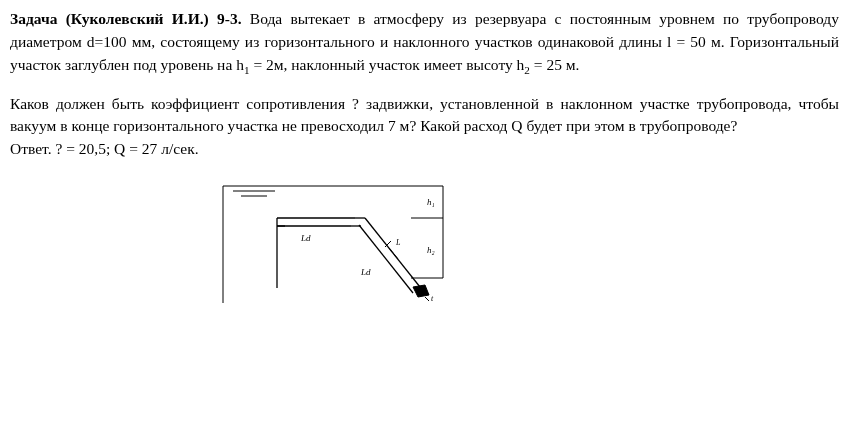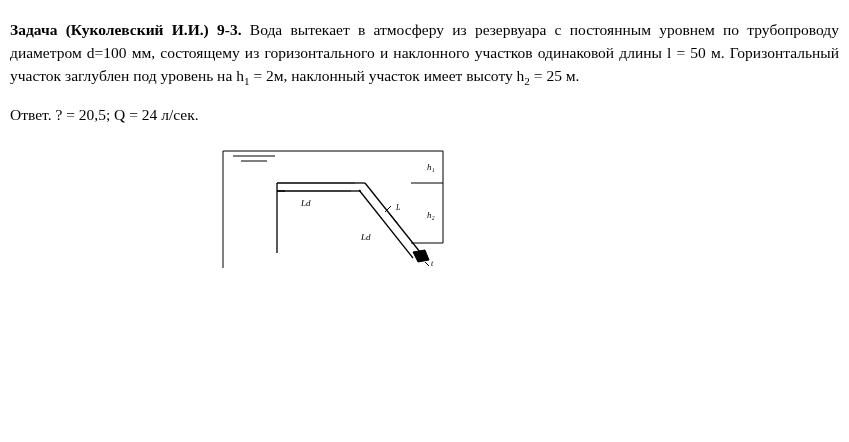--- a/index.html
+++ b/index.html
@@ -12,21 +12,21 @@
     height: 442px;
     font-family: "Liberation Serif", serif;
     color: #000000;
     overflow: hidden;
   }
   .page {
     position: relative;
     width: 849px;
     height: 368px;
     box-sizing: border-box;
-    padding: 19px 10px 0 10px;
+    padding: 8px 10px 0 10px;
   }
   .para {
     font-size: 15.5px;
     line-height: 1.47;
     text-align: justify;
     margin: 0;
   }
   .para.first {
     text-indent: 0;
   }
@@ -52,23 +52,24 @@
 </style>
 </head>
 <body>
 
 <div class="page">
 
   <p class="para first"><span class="bold">Задача (Куколевский И.И.) 9-3.</span><span> Вода вытекает в атмосферу из резервуара с постоянным уровнем по трубопроводу диаметром d=100 мм, состоящему из горизонтального и наклонного участков одинаковой длины l = 50 м. Горизонтальный участок заглублен под уровень на h</span><sub>1</sub><span> = 2м, наклонный участок имеет высоту h</span><sub>2</sub><span> = 25 м.</span></p>
 
   <div class="block-gap"></div>
 
+  <p class="para">Каков должен быть коэффициент сопротивления ? задвижки, установленной в наклонном участке трубопровода, чтобы вакуум в конце горизонтального участка не превосходил 7 м? Какой расход Q будет при этом в трубопроводе?</p>
 
 
-  <p class="para">Ответ. ? = 20,5; Q = 24 л/сек.</p>
+  <p class="para">Ответ. ? = 20,5; Q = 27 л/сек.</p>
 
   <div class="figure-wrap">
     <svg class="figure" viewBox="0 0 420 128">
 
       <g stroke="#000" stroke-width="1" fill="none">
         <line x1="8" y1="11" x2="228" y2="11"></line>
         <line x1="18" y1="16" x2="60" y2="16"></line>
         <line x1="26" y1="21" x2="52" y2="21"></line>
         <line x1="8" y1="11" x2="8" y2="128"></line>
       </g>

